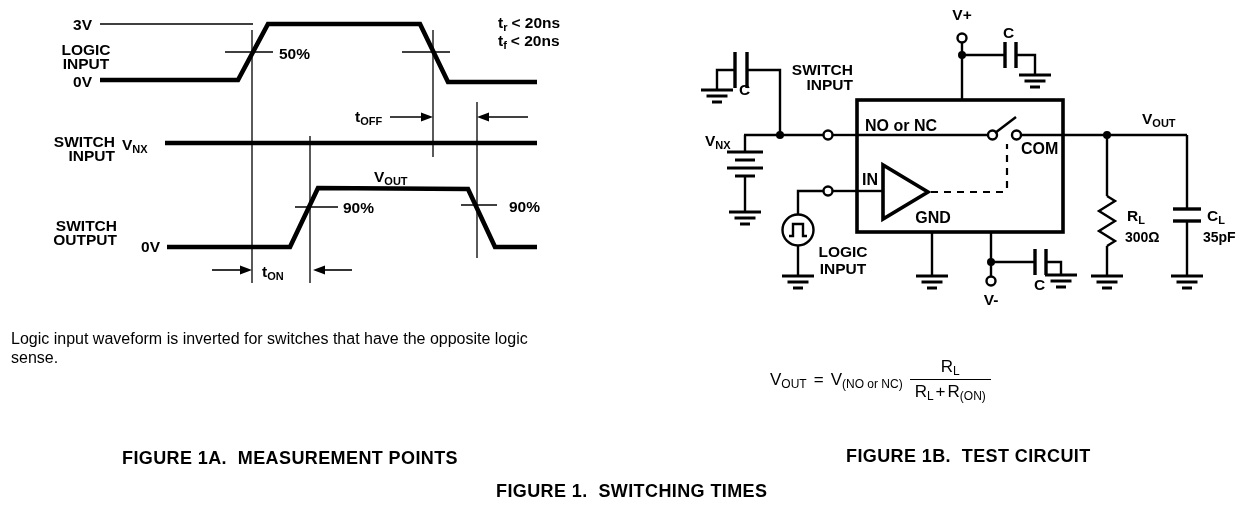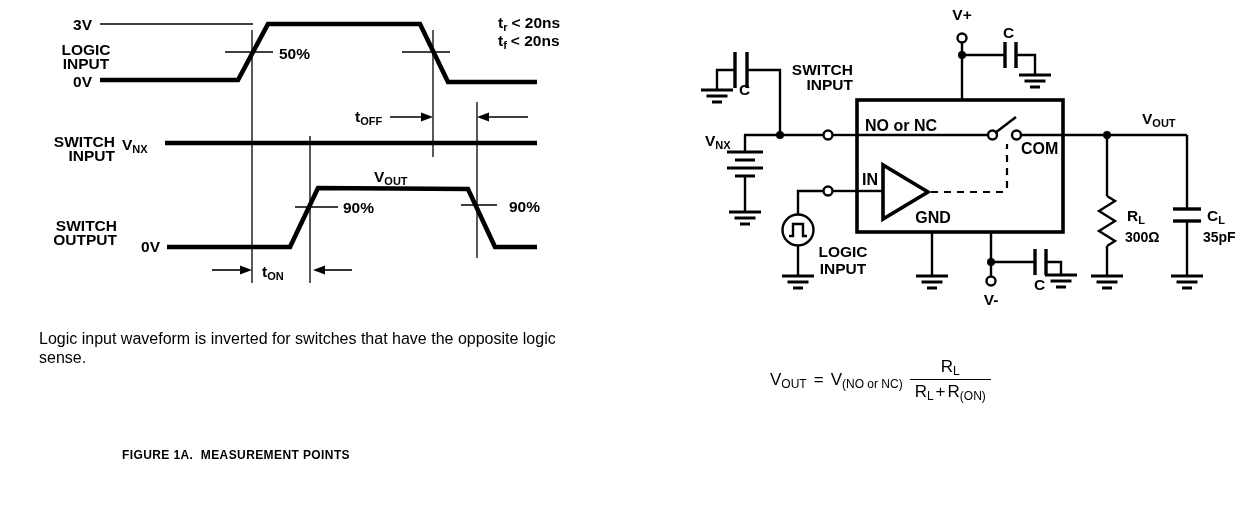--- a/index.html
+++ b/index.html
@@ -19,23 +19,23 @@
   .gl {stroke:#000;stroke-width:3;fill:none;}     
   .bat{stroke:#000;stroke-width:3;fill:none;}
   .dsh{stroke:#000;stroke-width:2.2;fill:none;stroke-dasharray:7 6;}
   .oc {stroke:#000;stroke-width:2.4;fill:#fff;}   
   .nd {fill:#000;stroke:none;}                    
   text{fill:#000;font-family:"Liberation Sans",sans-serif;font-weight:bold;}
   .t15{font-size:15.5px;} .t14{font-size:14px;} .t16{font-size:16px;}
   .sub{font-size:11px;}
   
   .note{position:absolute;font-size:16px;font-weight:normal;line-height:1.2;
-        letter-spacing:0;margin-left:28px;}
+        letter-spacing:0;}
   .note sub{font-size:11px;vertical-align:-2px;line-height:0;}
-  .caption{position:absolute;font-size:12px;font-weight:bold;white-space:pre;
+  .caption{position:absolute;font-size:18px;font-weight:bold;white-space:pre;
            letter-spacing:.4px;}
   .equation{position:absolute;left:770px;top:357px;display:flex;align-items:center;
             gap:7px;font-size:17px;font-weight:normal;}
   .equation sub{font-size:12px;vertical-align:-3px;line-height:0;}
   .eq-frac{display:inline-flex;flex-direction:column;align-items:center;}
   .eq-num{padding:0 4px 2px 4px;}
   .eq-den{border-top:1.6px solid #000;padding:2px 5px 0 5px;white-space:pre;text-align:center;}
   .eq-op{margin:0 2px;}
 </style>
 </head>
@@ -237,13 +237,15 @@
     <span><span>V</span><sub>OUT</sub></span>
     <span>=</span>
     <span><span>V</span><sub>(NO or NC)</sub></span>
     <span class="eq-frac">
       <span class="eq-num"><span>R</span><sub>L</sub></span>
       <span class="eq-den"><span>R</span><sub>L</sub><span class="eq-op">+</span><span>R</span><sub>(ON)</sub></span>
     </span>
   </div>
 
   <div class="caption" style="left:122px;top:448px;">FIGURE 1A.  MEASUREMENT POINTS</div>
+  <div class="caption" style="left:846px;top:446px;">FIGURE 1B.  TEST CIRCUIT</div>
+  <div class="caption" style="left:496px;top:481px;">FIGURE 1.  SWITCHING TIMES</div>
 </div>
 
 </body></html>

